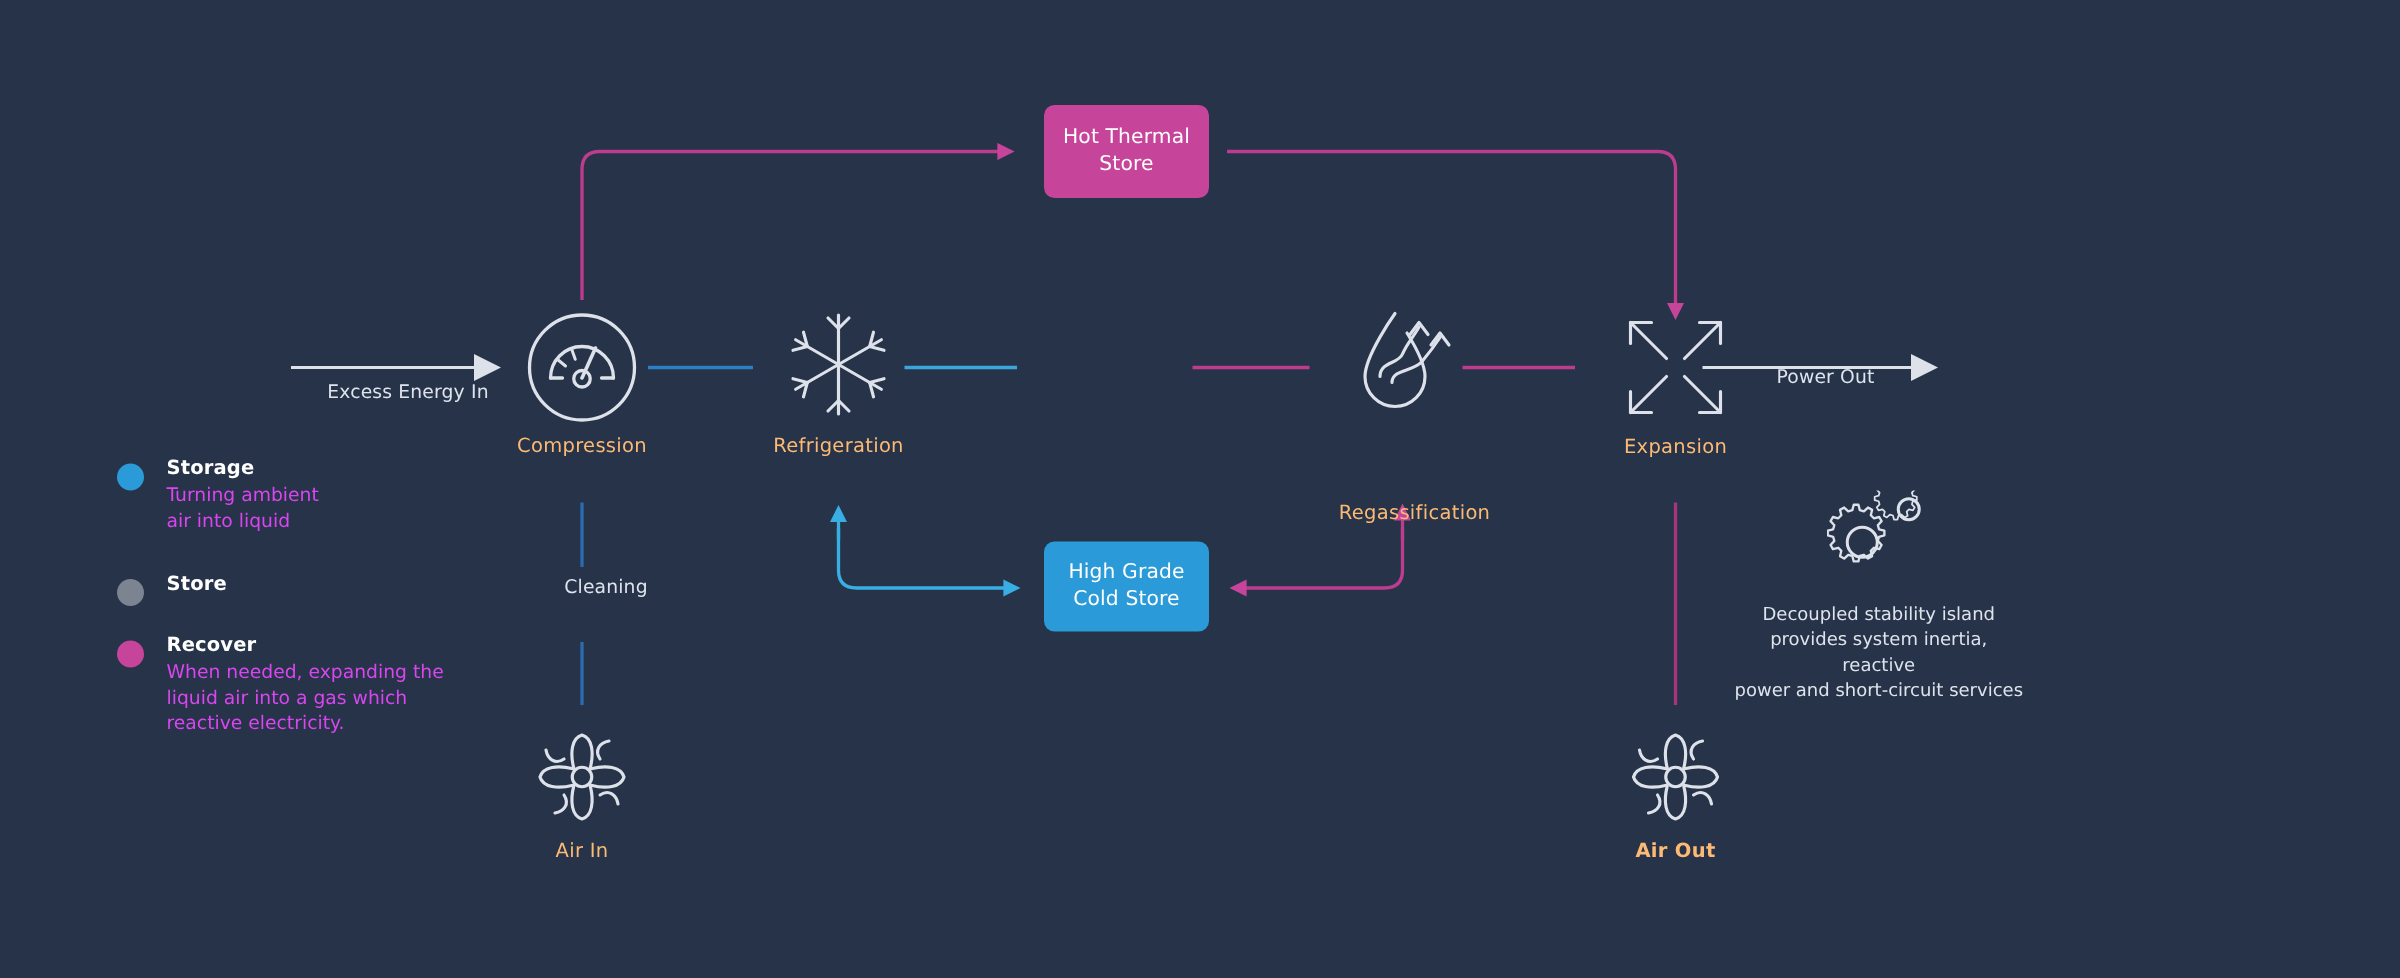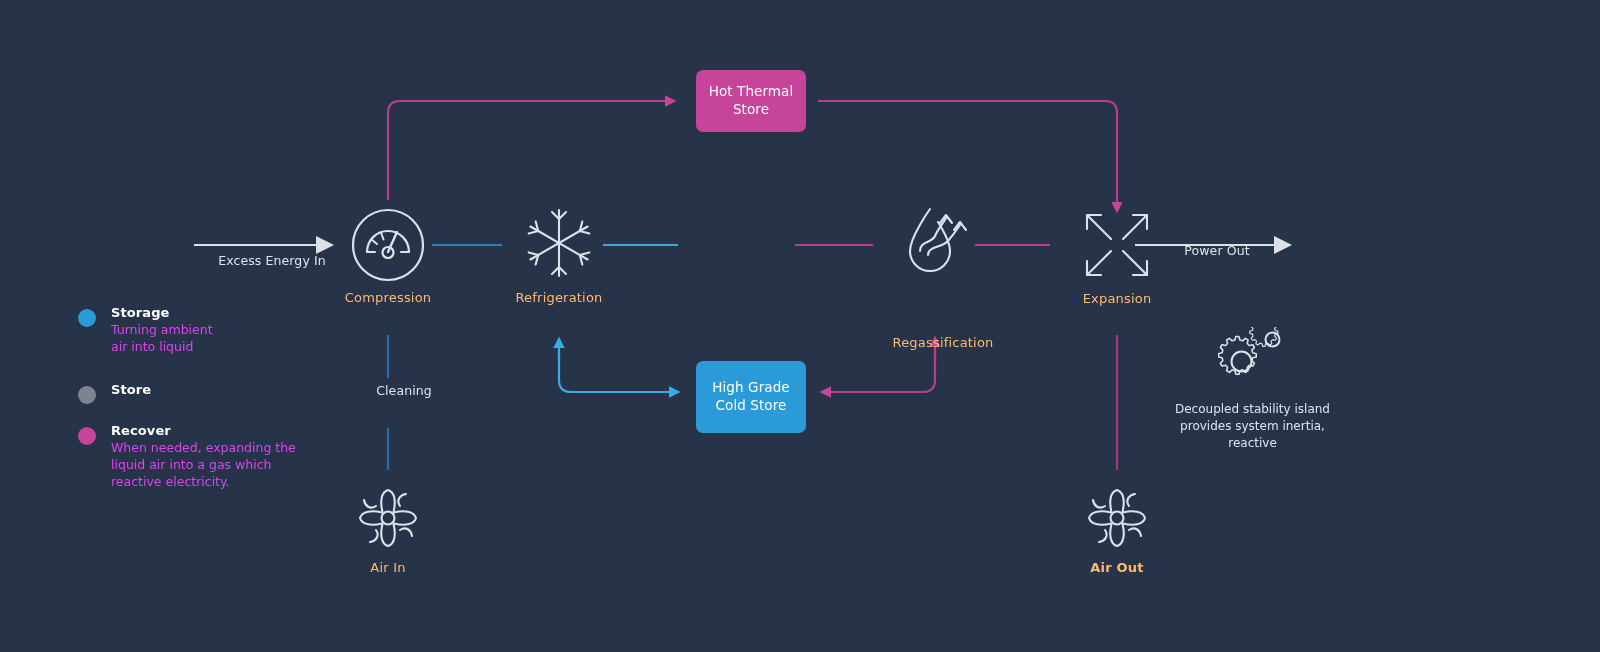--- a/index.html
+++ b/index.html
@@ -86,21 +86,21 @@
   </svg>
 
   <div class="nodebox" style="left:696px;top:70px;width:110px;height:62px;background:#C6459A;">
     <span>
       <span>Hot Thermal</span>
       <span>Store</span>
     </span>
   </div>
 
 
-  <div class="nodebox" style="left:696px;top:361px;width:110px;height:72px;background:#2A9BD8;">
+  <div class="nodebox" style="left:696px;top:361px;width:110px;height:60px;background:#2A9BD8;">
     <span>
       <span>High Grade</span>
       <span>Cold Store</span>
     </span>
   </div>
 
   <div class="iconwrap" style="left:350px;top:207px;width:76px;height:76px;">
     <svg viewBox="0 0 76 76" width="76" height="76">
       <circle cx="38" cy="38" r="35" fill="none" stroke="#DDE2EA" stroke-width="2.2"></circle>
       <path d="M17,45 A21,21 0 0 1 59,45" fill="none" stroke="#DDE2EA" stroke-width="2.2" stroke-linecap="round"></path>
@@ -266,15 +266,16 @@
         <path d="M23,26.5 l4.6,1.1 2.6,-2.6 -1.1,-4.6 3.5,-2 3.5,3.2 3.5,-1 1.2,-4.6 4,0 1.2,4.6 3.5,1 3.5,-3.2 3.5,2 -1.1,4.6 2.6,2.6 4.6,-1.1 2,3.5 -3.2,3.5 1,3.5 4.6,1.2 0,4 -4.6,1.2 -1,3.5 3.2,3.5 -2,3.5 -4.6,-1.1 -2.6,2.6 1.1,4.6 -3.5,2 -3.5,-3.2 -3.5,1 -1.2,4.6 -4,0 -1.2,-4.6 -3.5,-1 -3.5,3.2 -3.5,-2 1.1,-4.6 -2.6,-2.6 -4.6,1.1 -2,-3.5 3.2,-3.5 -1,-3.5 -4.6,-1.2 0,-4 4.6,-1.2 1,-3.5 -3.2,-3.5 z" transform="translate(-14,-3) scale(0.78)"></path>
         <circle cx="23.5" cy="34.5" r="10"></circle>
         <path d="M23,26.5 l4.6,1.1 2.6,-2.6 -1.1,-4.6 3.5,-2 3.5,3.2 3.5,-1 1.2,-4.6 4,0 1.2,4.6 3.5,1 3.5,-3.2 3.5,2 -1.1,4.6 2.6,2.6 4.6,-1.1 2,3.5 -3.2,3.5 1,3.5 4.6,1.2 0,4 -4.6,1.2 -1,3.5 3.2,3.5 -2,3.5 -4.6,-1.1 -2.6,2.6 1.1,4.6 -3.5,2 -3.5,-3.2 -3.5,1 -1.2,4.6 -4,0 -1.2,-4.6 -3.5,-1 -3.5,3.2 -3.5,-2 1.1,-4.6 -2.6,-2.6 -4.6,1.1 -2,-3.5 3.2,-3.5 -1,-3.5 -4.6,-1.2 0,-4 4.6,-1.2 1,-3.5 -3.2,-3.5 z" transform="translate(21,-18) scale(0.58)"></path>
         <circle cx="54.5" cy="12.5" r="7"></circle>
       </g>
     </svg>
   </div>
   <div class="note">
     <div>Decoupled stability island</div>
     <div>provides system inertia, reactive</div>
+    <div>power and short-circuit services</div>
   </div>
 
 </div>
 
 </body></html>

